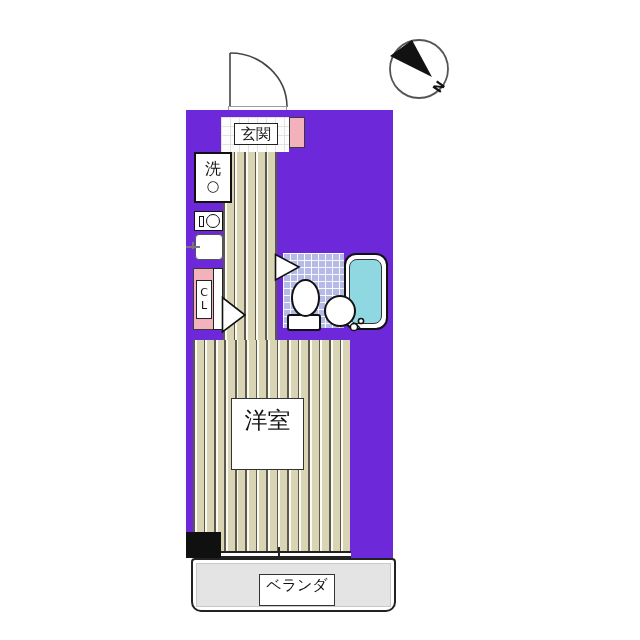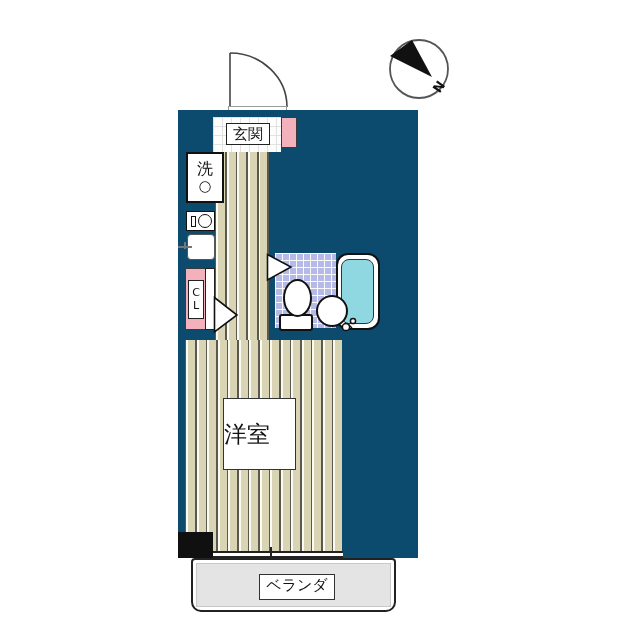--- a/index.html
+++ b/index.html
@@ -5,21 +5,21 @@
   html,body{margin:0;padding:0;}
   body{
     width:640px;height:640px;background:#ffffff;
     font-family:"DejaVu Sans","Liberation Sans",sans-serif;
     color:#111;
   }
   .canvas{position:relative;width:640px;height:640px;background:#fff;overflow:hidden;}
   .abs{position:absolute;box-sizing:border-box;}
 
   
-  .plan{left:178px;top:110px;width:240px;height:448px;background:#0c4a6e;}
+  .plan{left:186px;top:110px;width:207px;height:448px;background:#6d28d9;}
 
   
   .stripes{
     background:repeating-linear-gradient(to right,
       #5b594e 0px,#5b594e 1.5px,
       #fcfbf3 1.5px,#fcfbf3 3.5px,
       #d9d5b4 3.5px,#d9d5b4 10.5px);
   }
   .hall{left:37px;top:42px;width:54px;height:188px;}
   .roomfloor{left:7px;top:230px;width:157px;height:213px;}
@@ -76,28 +76,28 @@
   .basin{left:138px;top:185px;width:32px;height:32px;background:#fff;border:2px solid #111;border-radius:50%;z-index:3;}
   .tub{left:158px;top:143px;width:44px;height:77px;background:#fff;border:2px solid #111;border-radius:12px;}
   .tub-water{left:163px;top:149px;width:33px;height:65px;background:#8fd8e2;border:1.5px solid #333;border-radius:8px;}
 
   
   .window{left:35px;top:441px;width:130px;height:7px;background:#fff;border-top:2px solid #222;border-bottom:2px solid #222;}
   .window-tick{left:92px;top:437px;width:2px;height:15px;background:#222;}
   .veranda{left:191px;top:558px;width:205px;height:54px;background:#fff;border:2.5px solid #222;border-radius:4px 4px 10px 10px;}
   .veranda-fill{position:absolute;left:3px;top:3px;right:3px;bottom:3px;background:#e4e4e4;border:1px solid #c9c9c9;}
   .veranda-label{
-    left:66px;top:14px;width:76px;height:26px;background:#fff;border:1.5px solid #333;
+    left:66px;top:14px;width:76px;height:32px;background:#fff;border:1.5px solid #333;
     font-size:15px;line-height:21px;text-align:center;
   }
 
   
   .room-label{
     left:45px;top:288px;width:73px;height:72px;background:#fff;border:1px solid #333;
-    text-align:left;font-size:23px;line-height:30px;padding-top:20px;
+    text-align:center;font-size:23px;line-height:30px;padding-top:6px;
   }
 
   
   .compass{left:386px;top:38px;width:66px;height:64px;}
 </style>
 </head>
 <body>
 
 <div class="canvas">
 

